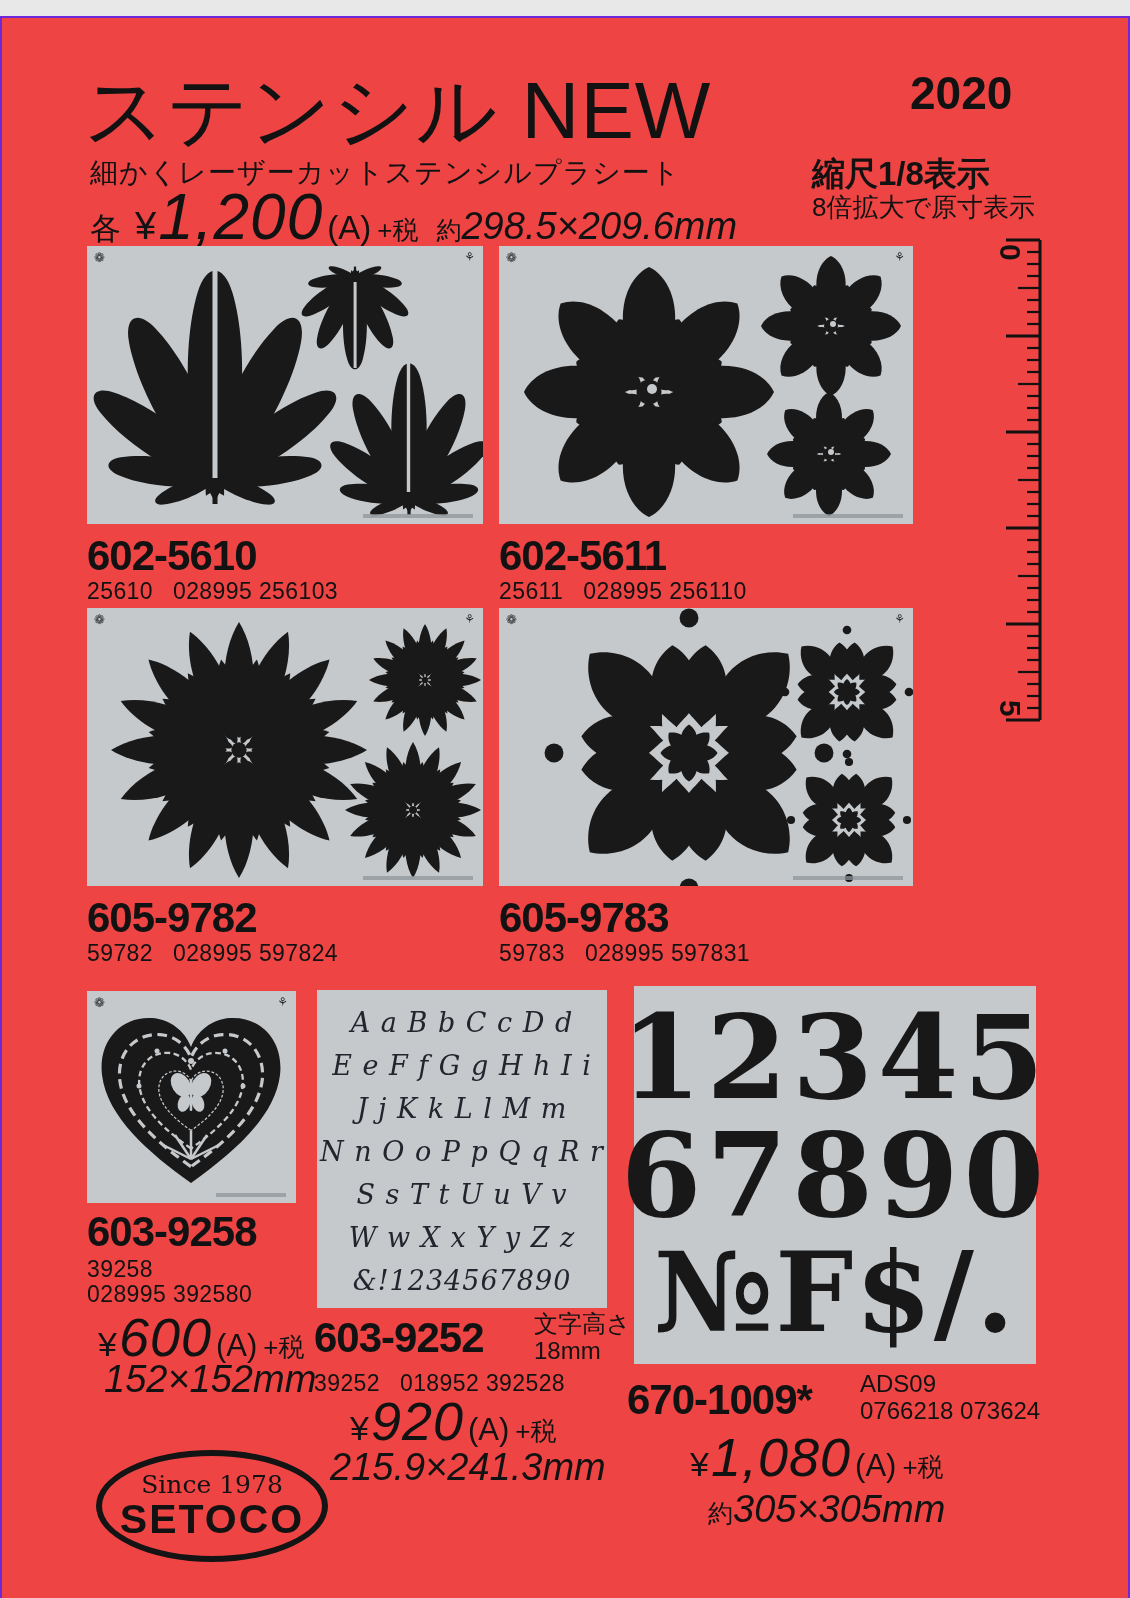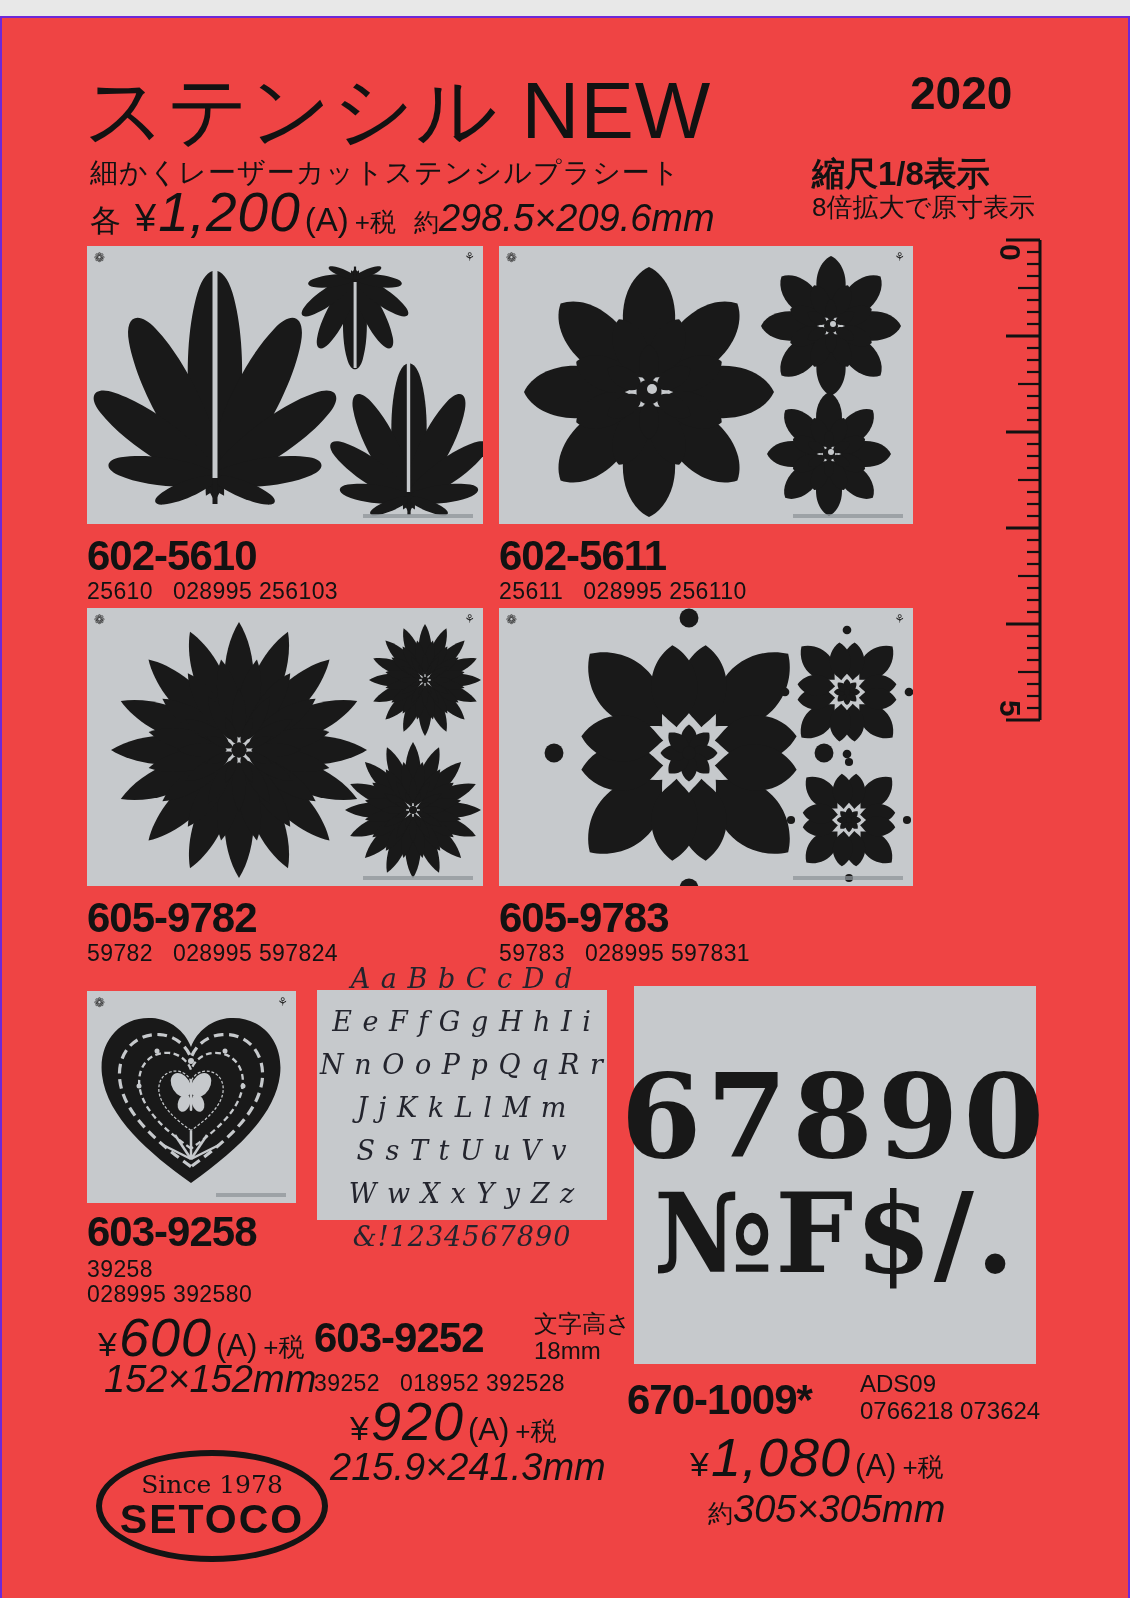--- a/index.html
+++ b/index.html
@@ -9,21 +9,21 @@
     font-family:"Liberation Sans",sans-serif;color:#121212;overflow:hidden;
   }
   .abs{position:absolute;}
   
   .title{left:82px;top:40px;font-size:80px;letter-spacing:1px;white-space:nowrap;}
   .subtitle{left:88px;top:136px;font-size:28px;letter-spacing:1px;}
   .price-row{display:flex;align-items:baseline;white-space:nowrap;}
   .hdr-price{left:88px;top:162px;}
   .each{font-size:31px;margin-right:14px;}
   .yen{font-size:38px;margin-right:2px;}
-  .big-num{font-size:55px;font-style:italic;letter-spacing:1px;}
+  .big-num{font-size:64px;font-style:italic;letter-spacing:1px;}
   .paren{font-size:33px;margin-left:4px;}
   .tax{font-size:26px;margin-left:6px;}
   .approx{font-size:25px;margin-left:18px;}
   .size-it{font-size:38px;font-style:italic;}
   .year{left:908px;top:48px;font-size:46px;font-weight:bold;letter-spacing:0px;}
   .scale-bold{left:810px;top:134px;font-size:33px;font-weight:bold;}
   .scale-note{left:810px;top:172px;font-size:26px;}
   
   .sheet{position:absolute;background:#c6c9cc;}
   .sheet svg{position:absolute;left:0;top:0;}
@@ -380,26 +380,26 @@
   <div class="abs codes" style="left:85px;top:1238px;">39258</div>
   <div class="abs codes" style="left:85px;top:1263px;">028995 392580</div>
   <div class="abs price-row" style="left:96px;top:1288px;">
     <span class="yen" style="font-size:34px;">¥</span>
     <span class="big-num" style="font-size:54px;">600</span>
     <span class="paren" style="font-size:31px;">(A)</span>
     <span class="tax">+税</span>
   </div>
   <div class="abs size-it" style="left:102px;top:1340px;">152×152mm</div>
 
-  <div class="sheet" style="left:315px;top:972px;width:290px;height:230px;">
+  <div class="sheet" style="left:315px;top:972px;width:290px;height:318px;">
     <div class="alpha-body">
       <div class="alpha-row">A a B b C c D d</div>
       <div class="alpha-row">E e F f G g H h I i</div>
+      <div class="alpha-row">J j K k L l M m</div>
       <div class="alpha-row">N n O o P p Q q R r</div>
-      <div class="alpha-row">J j K k L l M m</div>
       <div class="alpha-row">S s T t U u V v</div>
       <div class="alpha-row">W w X x Y y Z z</div>
       <div class="alpha-row">&amp;!1234567890</div>
     </div>
   </div>
 
   <div class="abs sku" style="left:312px;top:1296px;">603-9252</div>
   <div class="abs note" style="left:532px;top:1292px;">
     <div>文字高さ</div>
     <div>18mm</div>
@@ -410,20 +410,21 @@
   <div class="abs price-row" style="left:348px;top:1372px;">
     <span class="yen" style="font-size:34px;">¥</span>
     <span class="big-num" style="font-size:54px;">920</span>
     <span class="paren" style="font-size:31px;">(A)</span>
     <span class="tax">+税</span>
   </div>
   <div class="abs size-it" style="left:328px;top:1428px;">215.9×241.3mm</div>
 
   <div class="sheet" style="left:632px;top:968px;width:402px;height:378px;">
     <div class="num-body">
+      <div class="num-row">12345</div>
       <div class="num-row">67890</div>
       <div class="num-row last">№F$/.</div>
     </div>
   </div>
 
   <div class="abs sku" style="left:625px;top:1358px;text-align:right;">670-1009*</div>
   <div class="abs note" style="left:858px;top:1352px;">
     <div>ADS09</div>
     <div>0766218 073624</div>
   </div>

